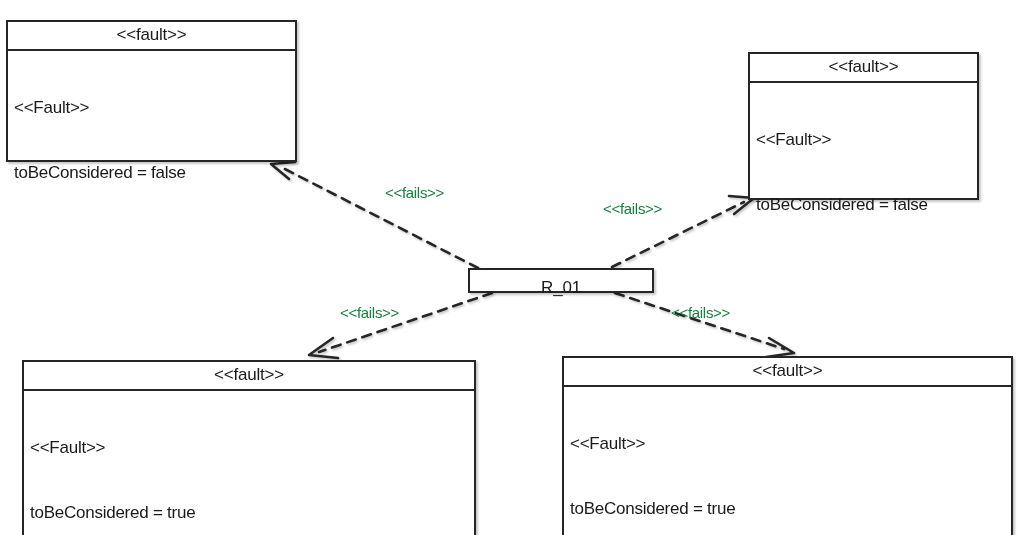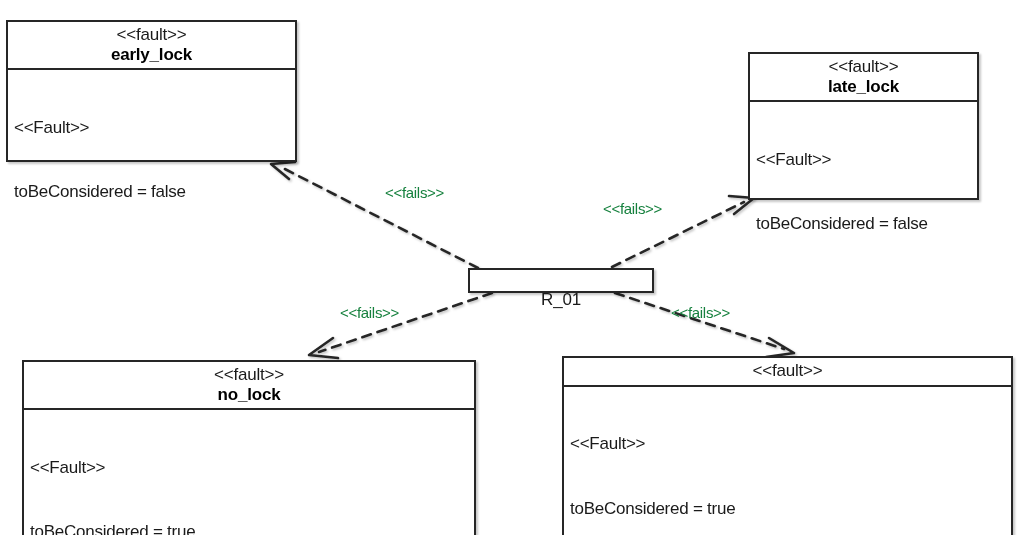--- a/index.html
+++ b/index.html
@@ -116,47 +116,44 @@
       <g>
         <path d="M 615 277 L 784 333" stroke-dasharray="9 7"></path>
         <path d="M 769 322 L 794 337 L 766 341" stroke-dasharray="none"></path>
       </g>
     </g>
   </svg>
 
   <div class="node" style="left:6px; top:4px; width:291px; height:142px;">
     <div class="node-header">
       <div class="stereotype">&lt;&lt;fault&gt;&gt;</div>
-      <div class="node-name">early_lock</div>
     </div>
     <div class="node-body">
       <span class="attr-line">&lt;&lt;Fault&gt;&gt;</span>
       <span class="attr-line">toBeConsidered = false</span>
     </div>
   </div>
 
   <div class="node" style="left:748px; top:36px; width:231px; height:148px;">
     <div class="node-header">
       <div class="stereotype">&lt;&lt;fault&gt;&gt;</div>
-      <div class="node-name">late_lock</div>
     </div>
     <div class="node-body">
       <span class="attr-line">&lt;&lt;Fault&gt;&gt;</span>
       <span class="attr-line">toBeConsidered = false</span>
     </div>
   </div>
 
-  <div class="relation-node" style="left:468px; top:252px; width:186px; height:25px; padding-top:20px;">
+  <div class="relation-node" style="left:468px; top:252px; width:186px; height:25px; padding-top:8px;">
     <span>R_01</span>
   </div>
 
   <div class="node" style="left:22px; top:344px; width:454px; height:182px;">
     <div class="node-header">
       <div class="stereotype">&lt;&lt;fault&gt;&gt;</div>
-      <div class="node-name">no_lock</div>
     </div>
     <div class="node-body">
       <span class="attr-line">&lt;&lt;Fault&gt;&gt;</span>
       <span class="attr-line">toBeConsidered = true</span>
       
       
     </div>
   </div>
 
   <div class="node" style="left:562px; top:340px; width:451px; height:186px;">

